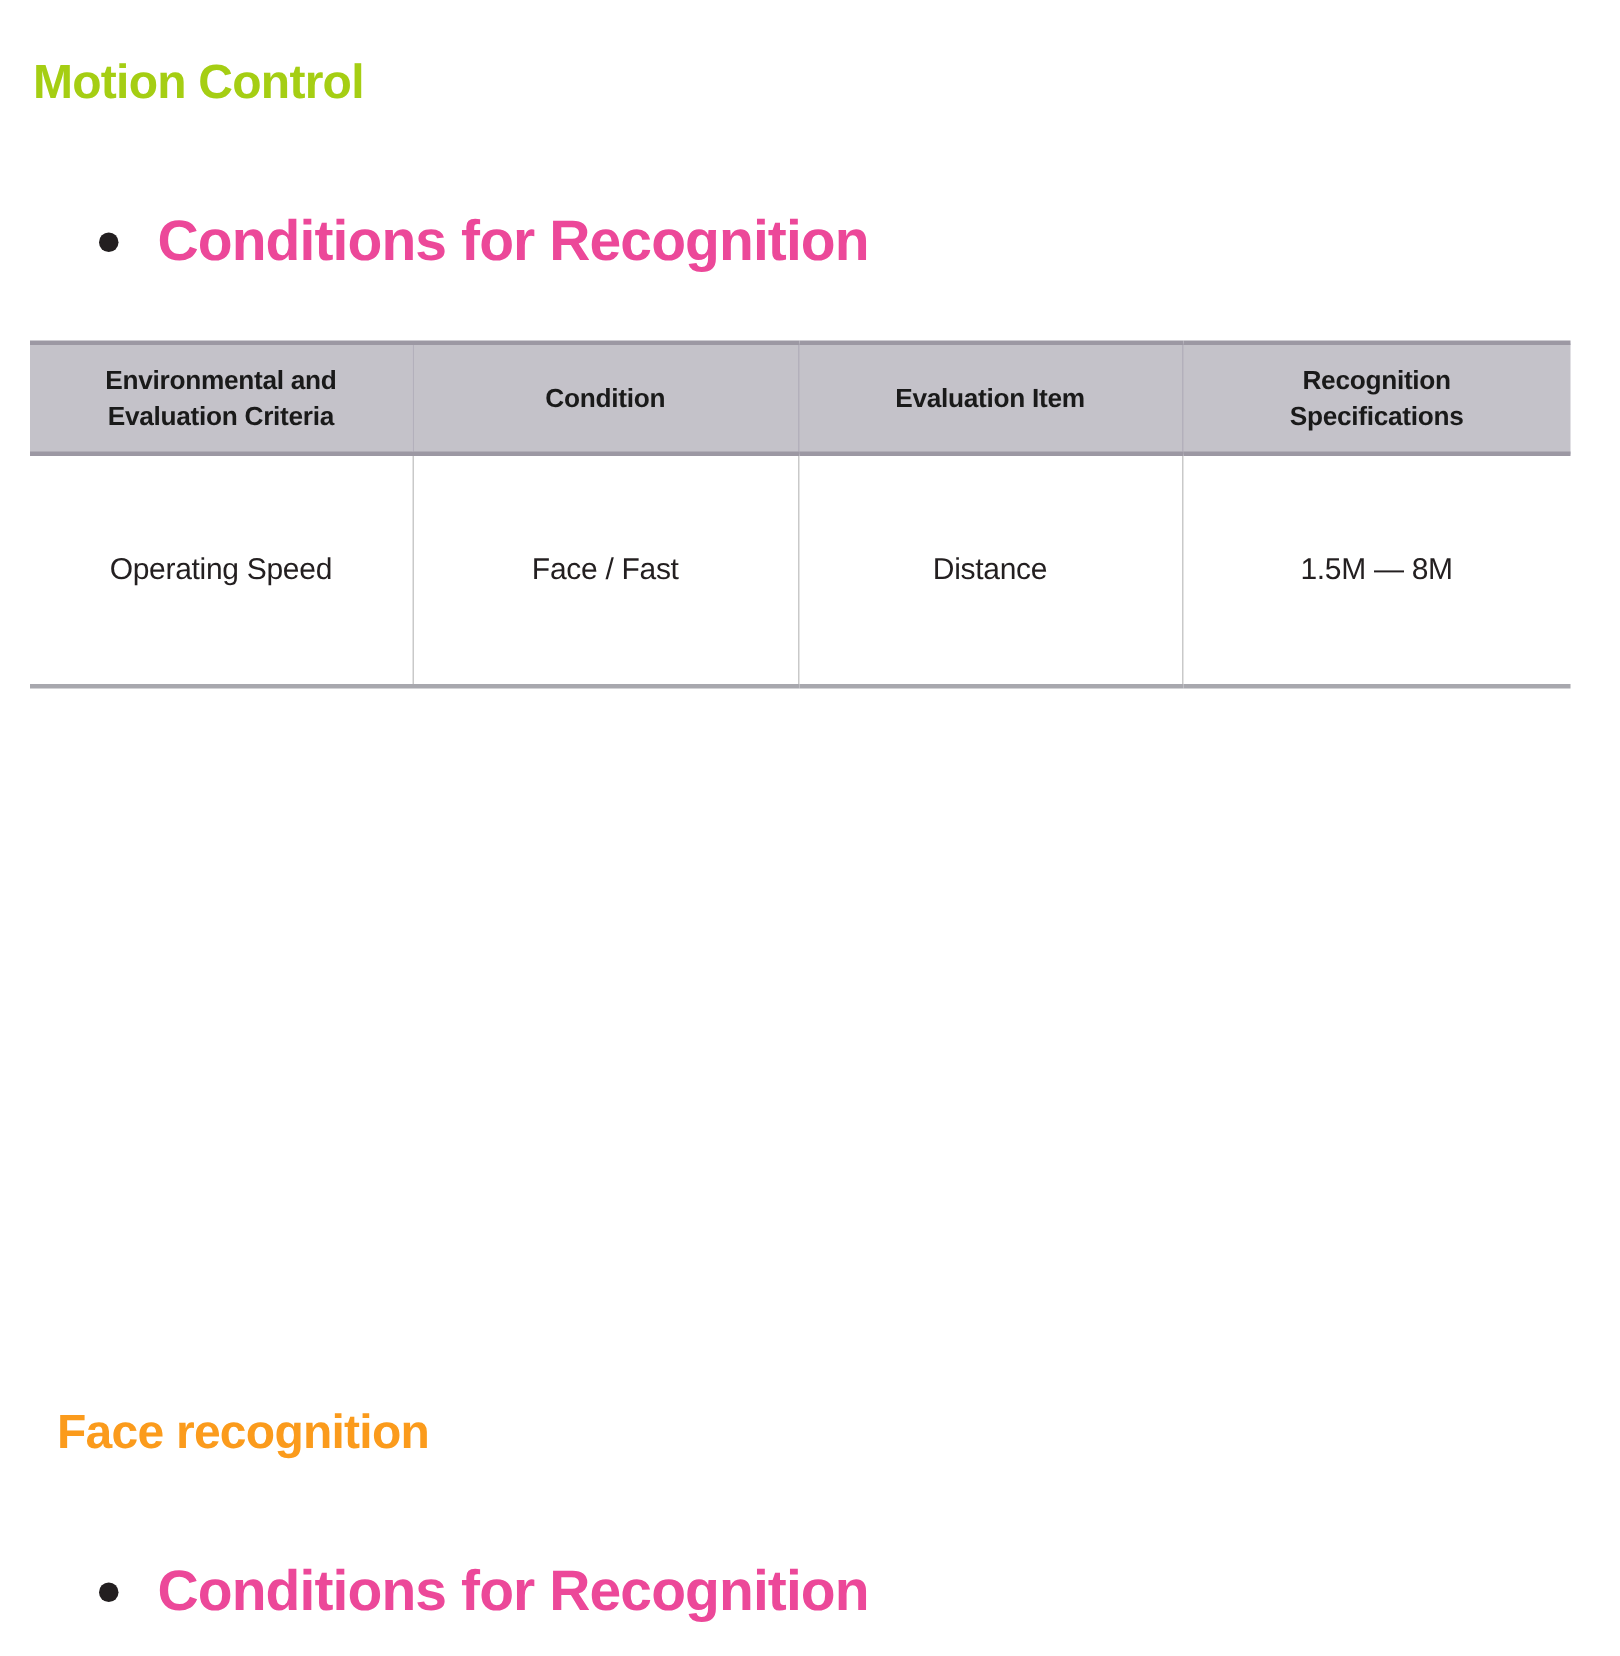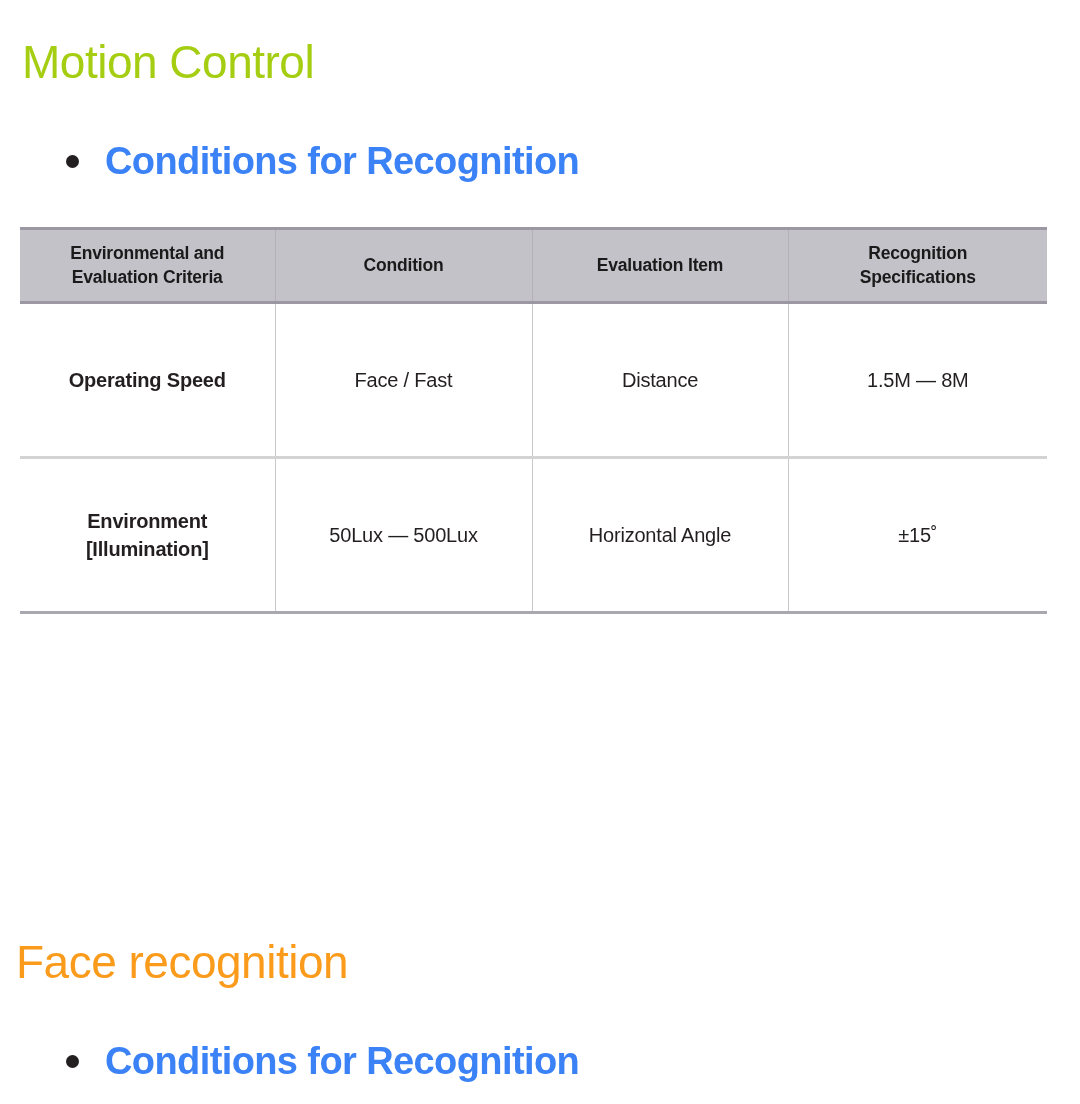--- a/index.html
+++ b/index.html
@@ -18,22 +18,22 @@
 
   .page {
     position: relative;
     width: 1080px;
     height: 1104px;
     box-sizing: border-box;
   }
 
   
   .section-title {
-    font-size: 46px;
-    font-weight: 400;
+    font-size: 32px;
+    font-weight: 700;
     letter-spacing: -0.5px;
     line-height: 1.05;
     margin: 0;
     white-space: nowrap;
   }
   .section-title.green { color: #a5ce13; }
   .section-title.orange { color: #fb9b1c; }
 
   .bullet-line {
     display: flex;
@@ -45,29 +45,29 @@
     height: 13px;
     border-radius: 50%;
     background: #231f20;
     flex: 0 0 auto;
     margin-right: 26px;
   }
   .bullet-text {
     font-size: 38px;
     font-weight: bold;
     letter-spacing: -0.6px;
-    color: #3b82f6;
+    color: #ec4899;
     white-space: nowrap;
   }
 
   
   #motion-title { position: absolute; left: 22px; top: 38px; }
   #motion-bullet { position: absolute; left: 66px; top: 140px; }
   #spec-table    { position: absolute; left: 20px; top: 227px; width: 1027px; }
-  #face-title    { position: absolute; left: 16px; top: 938px; }
+  #face-title    { position: absolute; left: 38px; top: 938px; }
   #face-bullet   { position: absolute; left: 66px; top: 1040px; }
 
   
   table.spec {
     border-collapse: collapse;
     width: 100%;
     table-layout: fixed;
   }
   table.spec col.c1 { width: 255px; }
   table.spec col.c2 { width: 257px; }
@@ -101,21 +101,21 @@
     font-weight: 400;
     color: #231f20;
     letter-spacing: -0.2px;
     line-height: 1.42;
     text-align: center;
     vertical-align: middle;
     height: 155px;
     padding: 4px 6px;
     box-sizing: border-box;
   }
-  table.spec tbody td:first-child { border-left: none; font-weight: bold; }
+  table.spec tbody td:first-child { border-left: none; }
   table.spec tbody tr:last-child td {
     border-bottom: 3px solid #a8a8ae;
   }
 
   .cell-line { display: block; }
 </style>
 </head>
 <body>
 
 <div class="page">
@@ -156,29 +156,20 @@
       <tbody>
         <tr>
           <td>
             <span class="cell-line">Operating Speed</span>
             <span class="cell-line"></span>
           </td>
           <td>Face / Fast</td>
           <td>Distance</td>
           <td>1.5M — 8M</td>
         </tr>
-        <tr>
-          <td>
-            <span class="cell-line">Environment</span>
-            <span class="cell-line">[Illumination]</span>
-          </td>
-          <td>50Lux — 500Lux</td>
-          <td>Horizontal Angle</td>
-          <td>±15˚</td>
-        </tr>
       </tbody>
     </table>
   </div>
 
   <h1 class="section-title orange" id="face-title">Face recognition</h1>
 
   <div class="bullet-line" id="face-bullet">
     <span class="bullet-dot"></span>
     <span class="bullet-text">Conditions for Recognition</span>
   </div>

